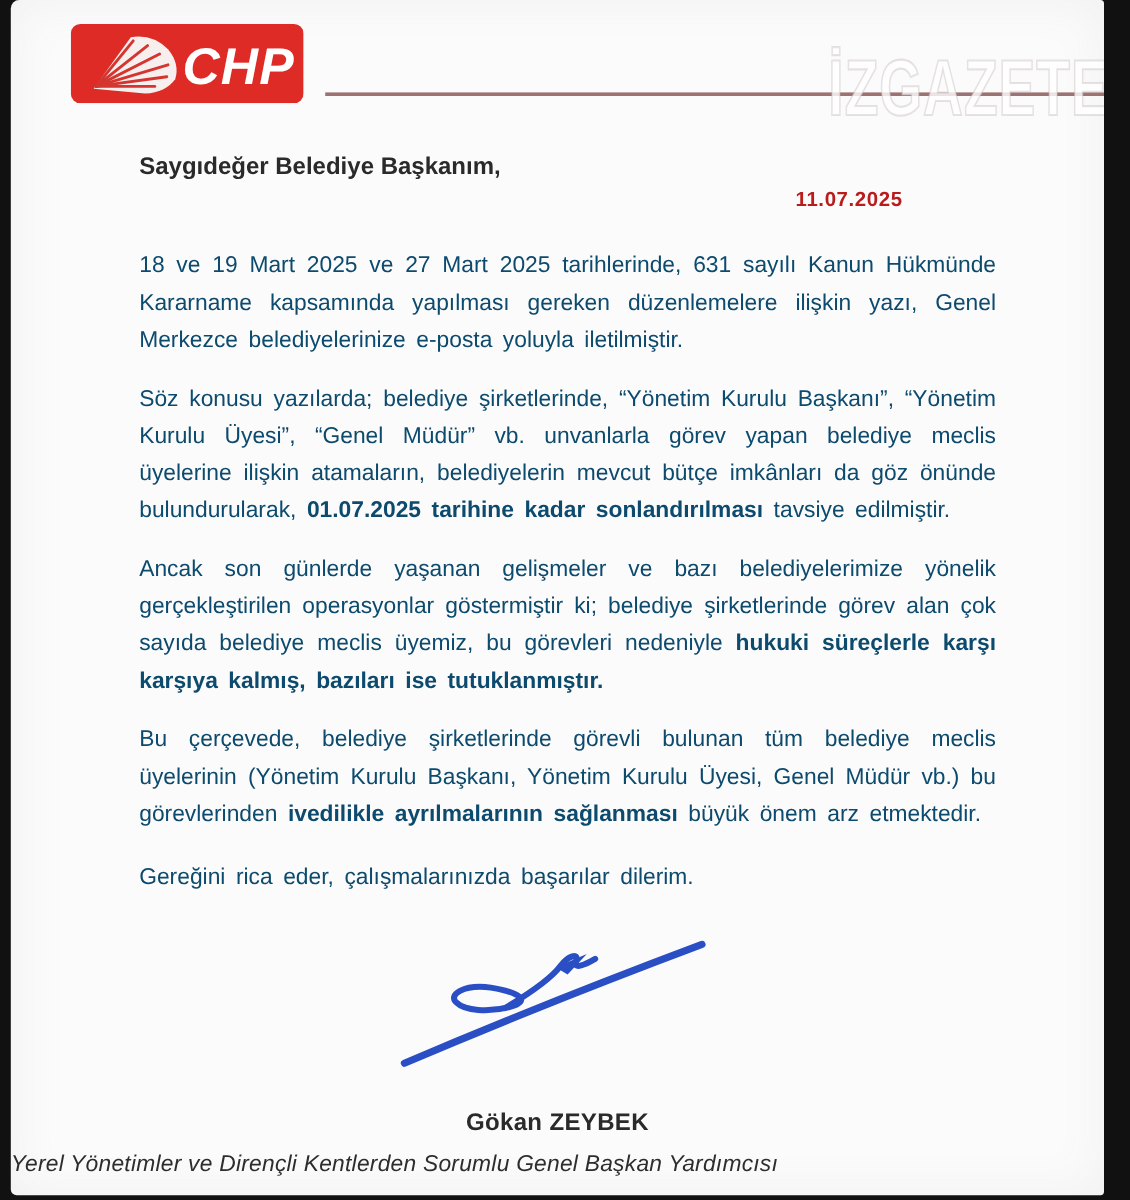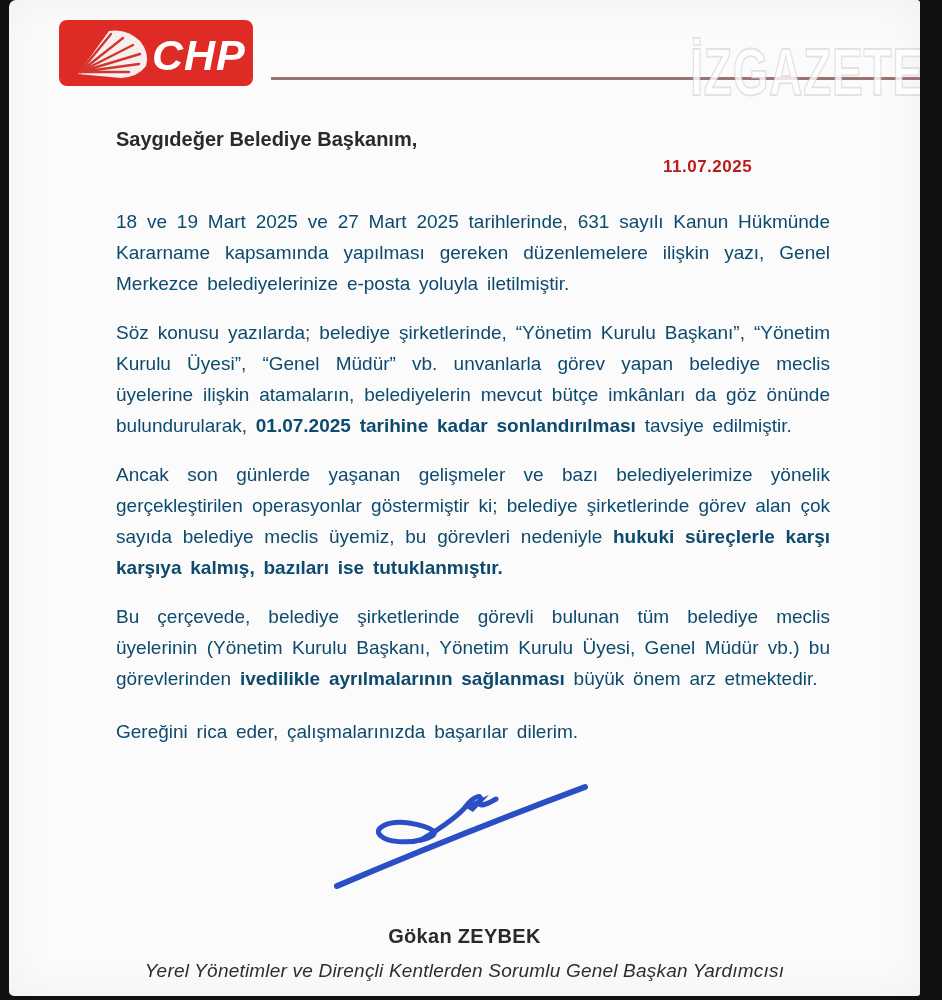--- a/index.html
+++ b/index.html
@@ -70,21 +70,21 @@
   .b{font-weight:bold;}
   
   .signature{
     position:absolute;left:308px;top:770px;width:340px;height:132px;
   }
   .signatory-name{
     position:absolute;left:0;right:0;top:925px;text-align:center;
     font-size:20px;font-weight:bold;color:#2b2a2a;letter-spacing:0.3px;
   }
   .signatory-title{
-    position:absolute;left:0;right:0;top:960px;text-align:center;
+    position:absolute;left:0;right:0;top:960px;text-align:left;
     font-style:italic;font-size:19px;color:#2e2d2d;letter-spacing:0.2px;
   }
 </style>
 </head>
 <body>
 
 <div class="sheet">
 
   <svg class="logo" viewBox="0 0 194 66" aria-hidden="true">
     <rect x="0" y="0" width="194" height="66" rx="8" fill="#de2b26"></rect>

